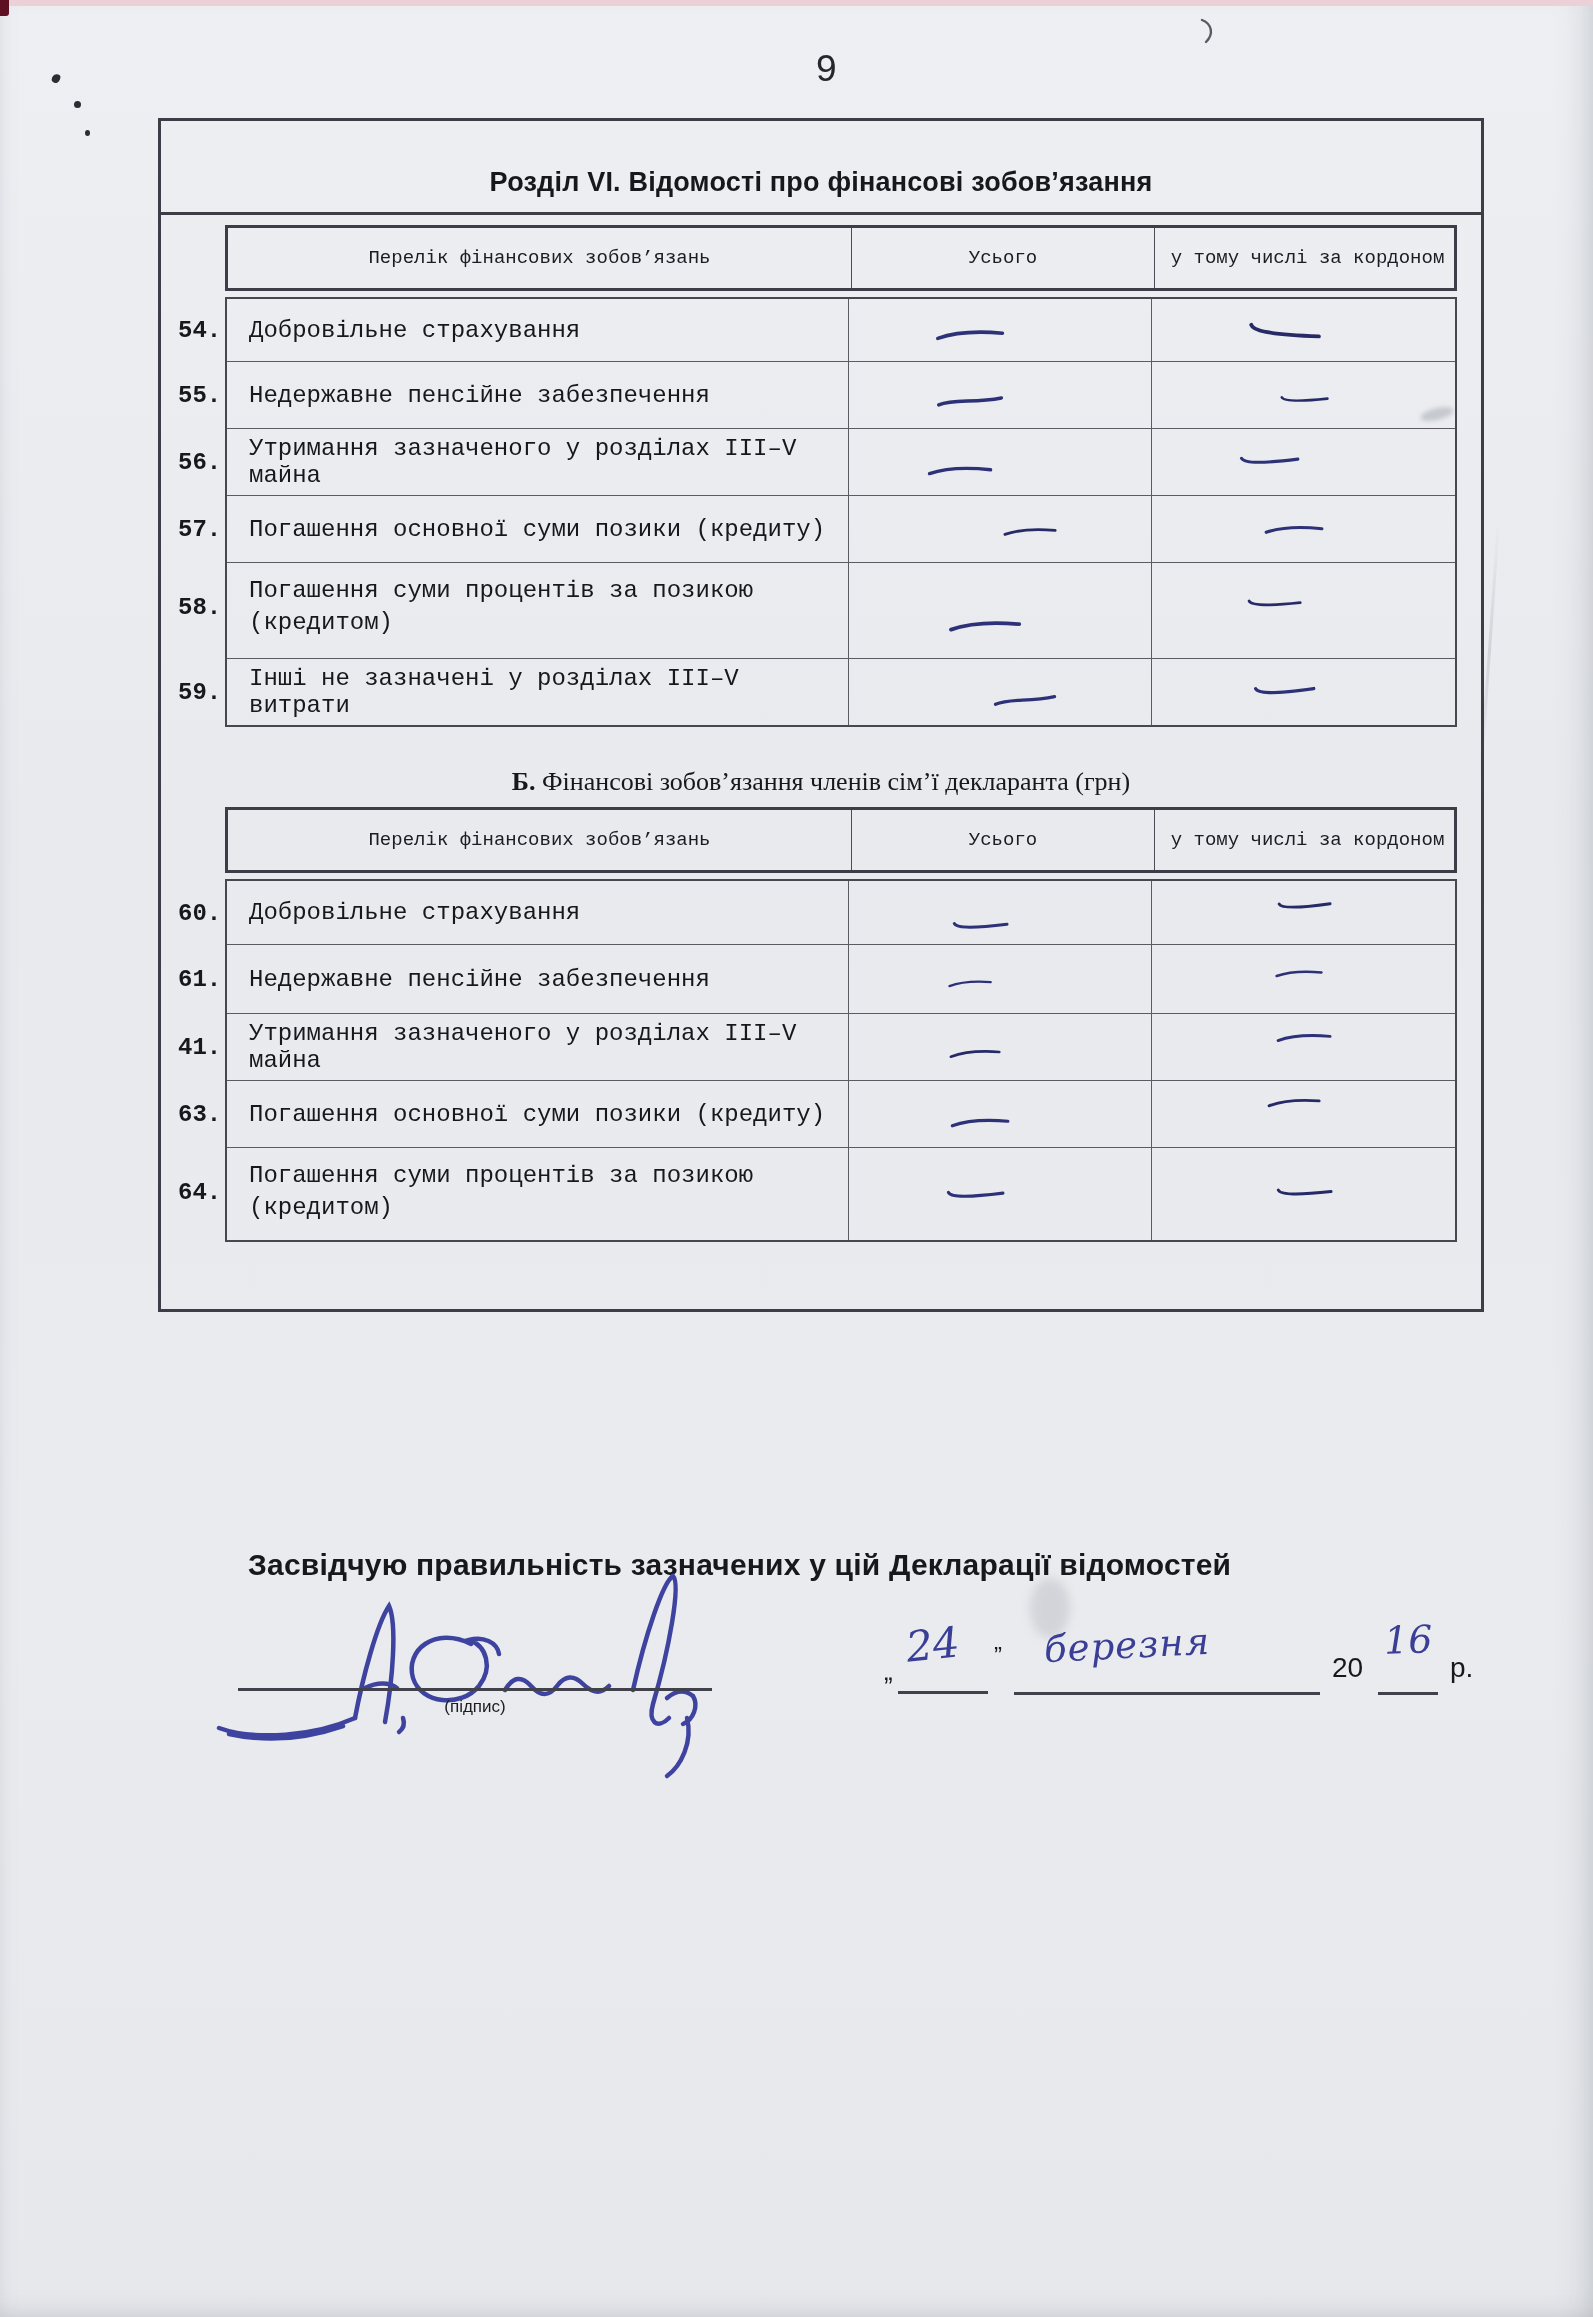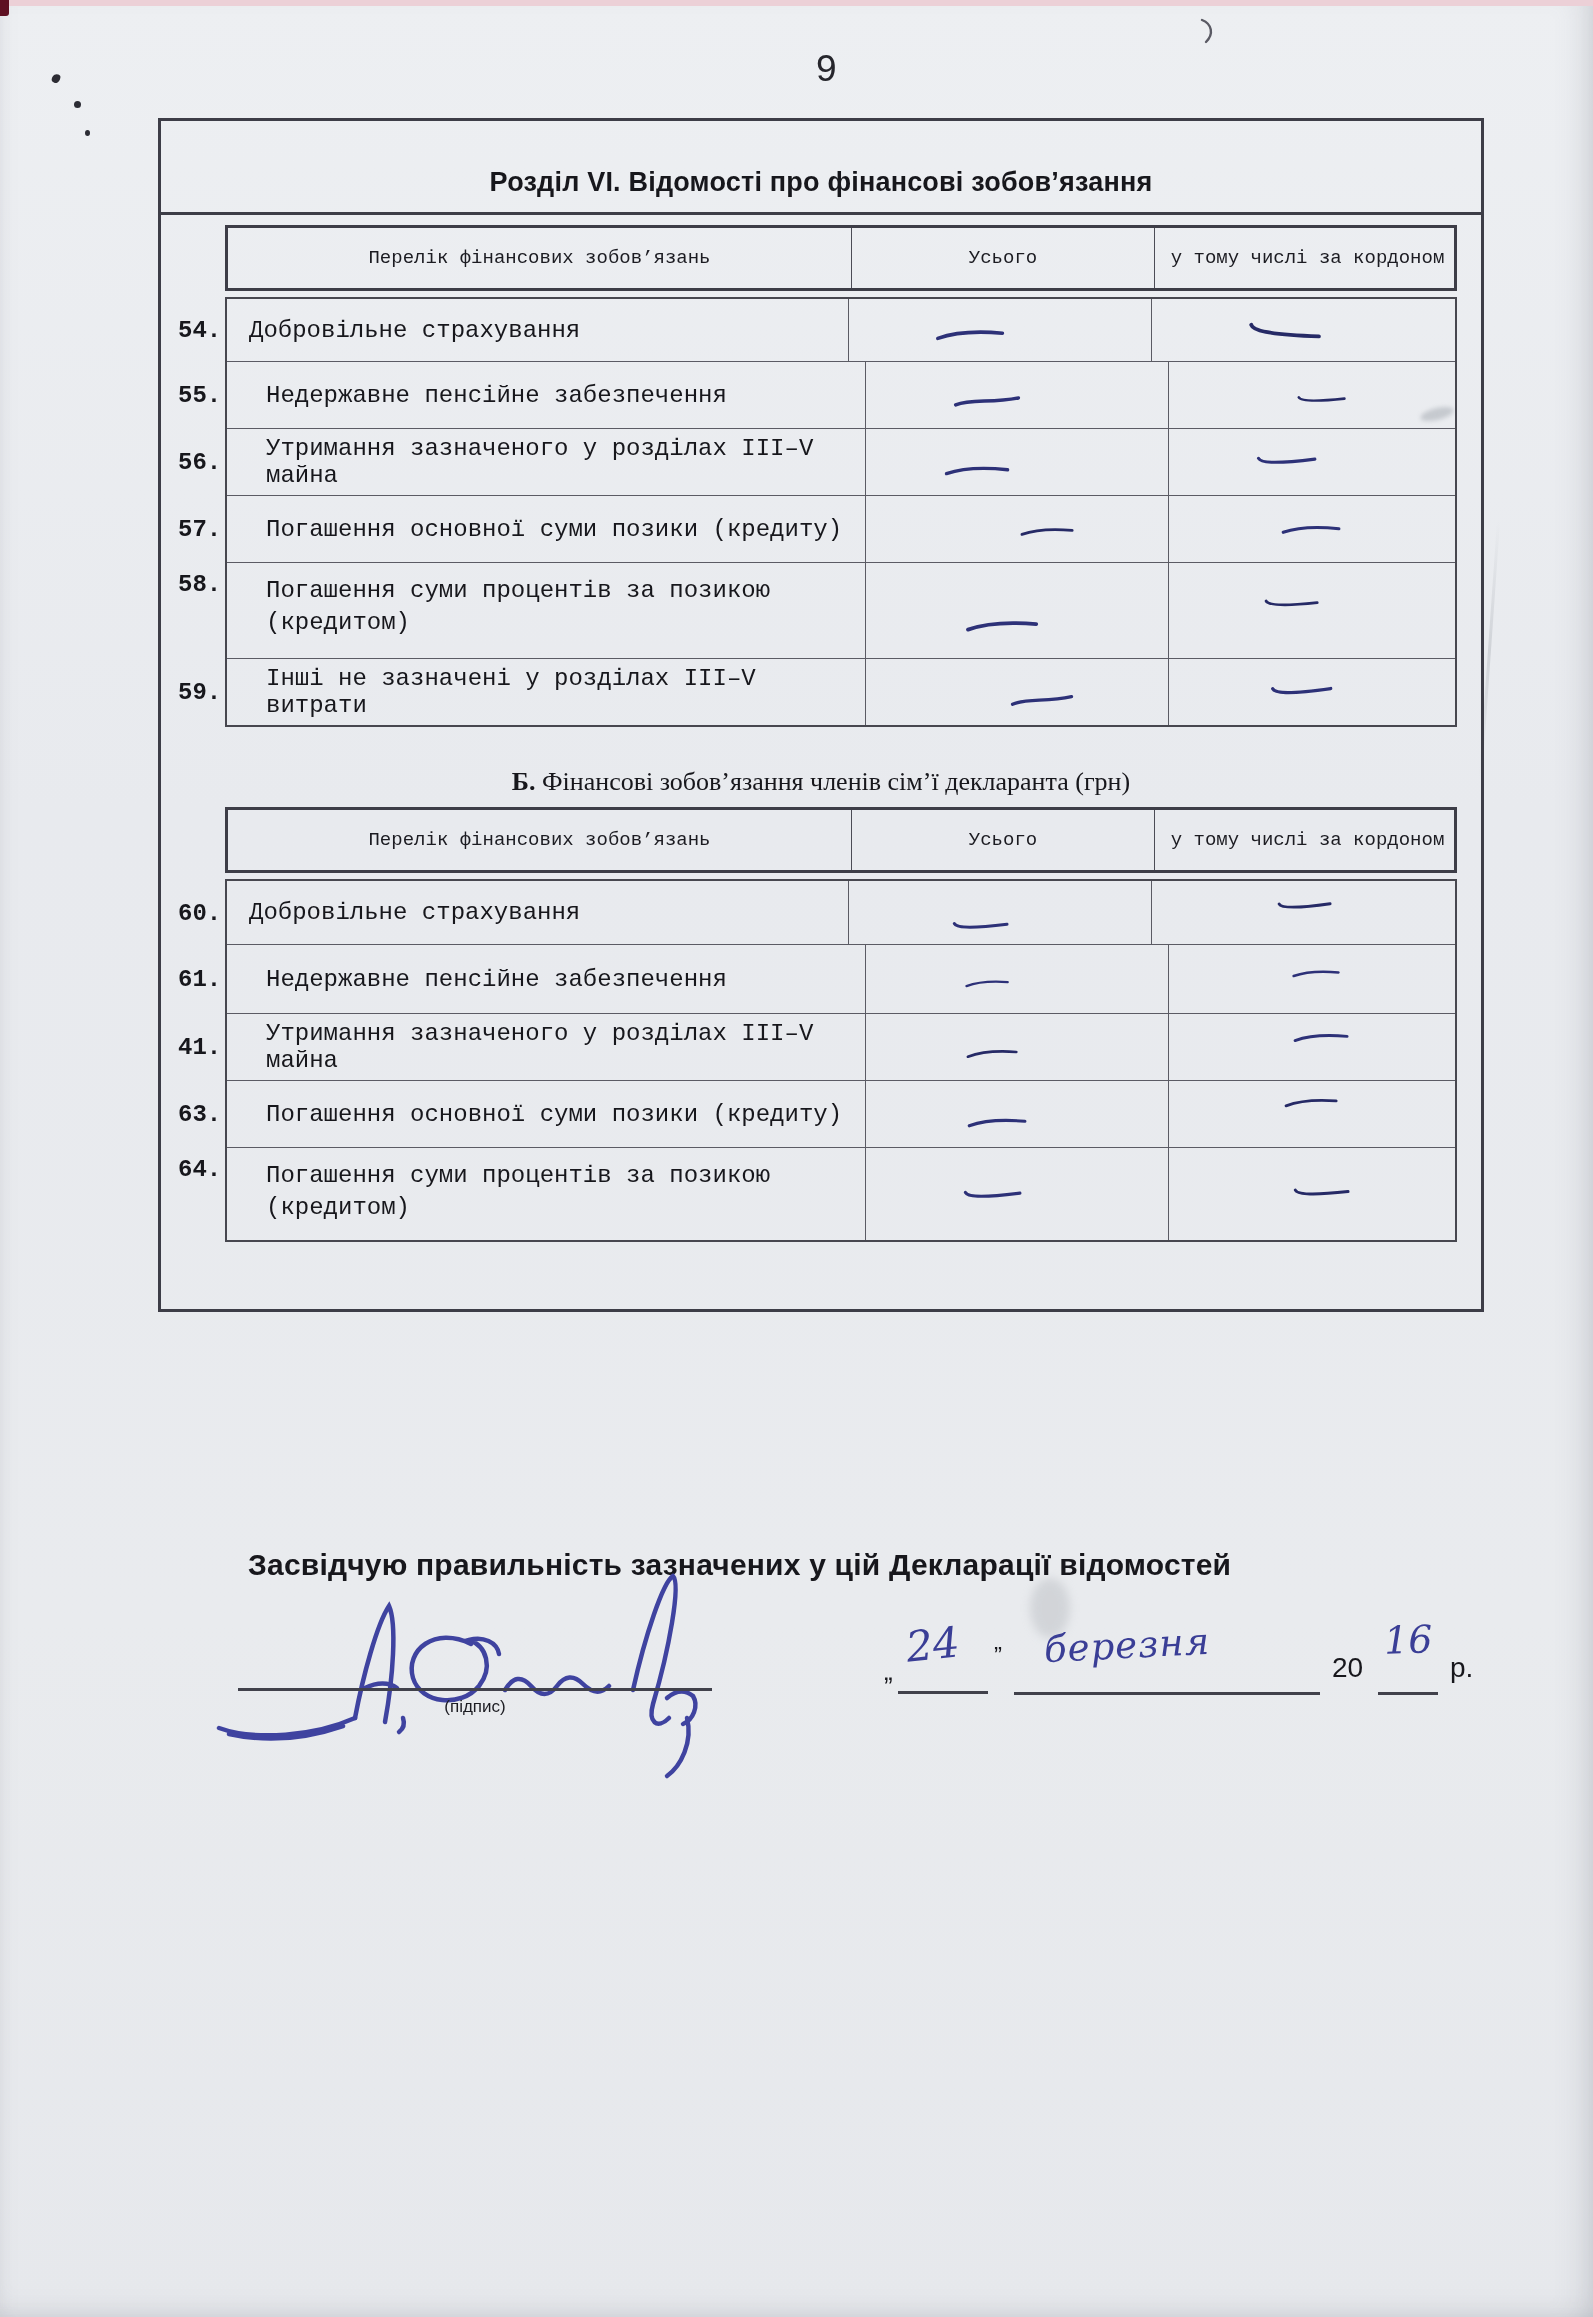--- a/index.html
+++ b/index.html
@@ -38,27 +38,27 @@
 
   .decl-table{position:relative;margin:10px 0 0 64px;width:1232px;font-family:Liberation Mono, monospace;}
   .t-header{
     display:grid;grid-template-columns:623px 303px 306px;
     border:3px solid #3d3d47;box-sizing:border-box;height:66px;
   }
   .t-header .hcell{display:flex;align-items:center;justify-content:center;font-size:19px;color:#1c1c22;}
   .t-header .hcell + .hcell{border-left:1px solid #4c4c56;}
   .t-body{margin-top:6px;border:2px solid #47474f;box-sizing:border-box;}
   .t-row{display:grid;grid-template-columns:621px 303px 304px;position:relative;}
-  .t-row + .t-row{border-top:1px solid #5b5b64;padding-left:17px;}
+  .t-row + .t-row{border-top:1px solid #5b5b64;}
   .cell.label{display:flex;align-items:center;padding:6px 8px 6px 22px;font-size:24px;box-sizing:border-box;}
   .cell.val{display:flex;align-items:center;justify-content:center;border-left:1px solid #5b5b64;box-sizing:border-box;}
   .row-num{position:absolute;left:-49px;top:50%;transform:translateY(-50%);font-weight:bold;font-size:24px;}
   .t-row.twolines .cell.label{align-items:flex-start;padding-top:12px;}
   .t-row.twolines .cell.label span{max-width:545px;display:inline-block;line-height:1.35;}
-  .t-row.twolines .row-num{top:8px;transform:none;}
+  .t-row.twolines .row-num{top:31px;transform:none;}
 
   .pa .t-row:nth-child(1){min-height:62px}.pa .t-row:nth-child(2){min-height:66px}
   .pa .t-row:nth-child(3){min-height:64px}.pa .t-row:nth-child(4){min-height:66px}
   .pa .t-row:nth-child(5){min-height:95px}.pa .t-row:nth-child(6){min-height:65px}
   .pb .t-row:nth-child(1){min-height:63px}.pb .t-row:nth-child(2){min-height:68px}
   .pb .t-row:nth-child(3){min-height:62px}.pb .t-row:nth-child(4){min-height:66px}
   .pb .t-row:nth-child(5){min-height:92px}
 
   .dash{color:#2d3178;overflow:visible;}
   .dash.ink2{color:#262a66;}

